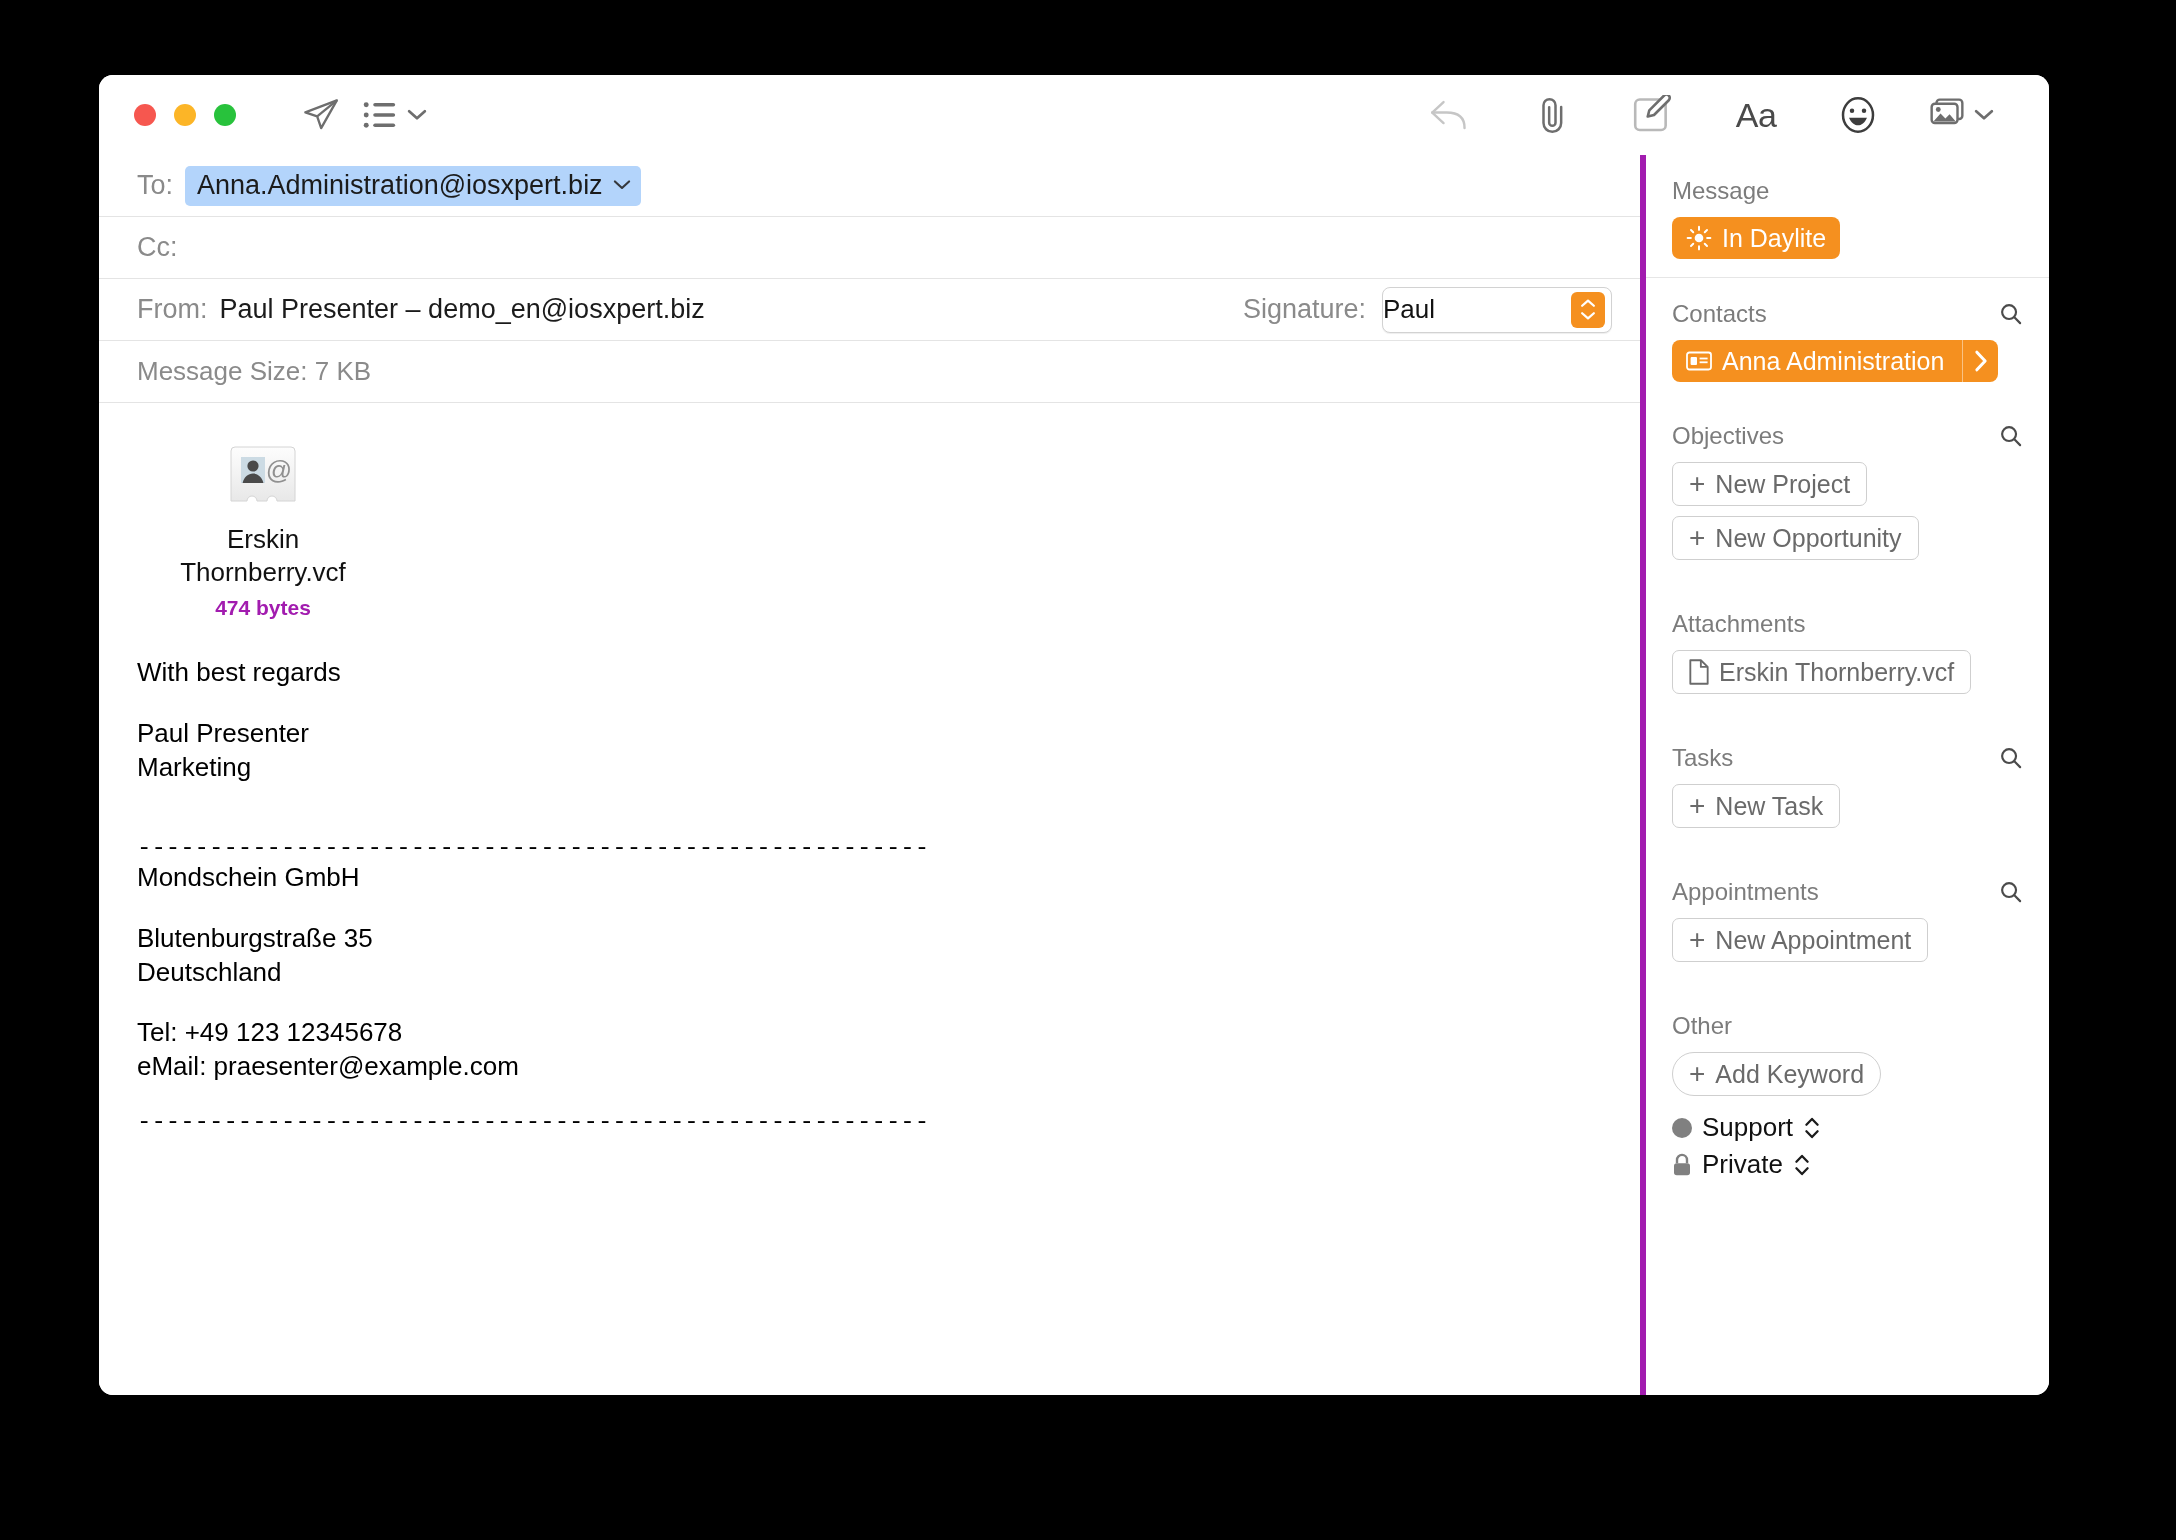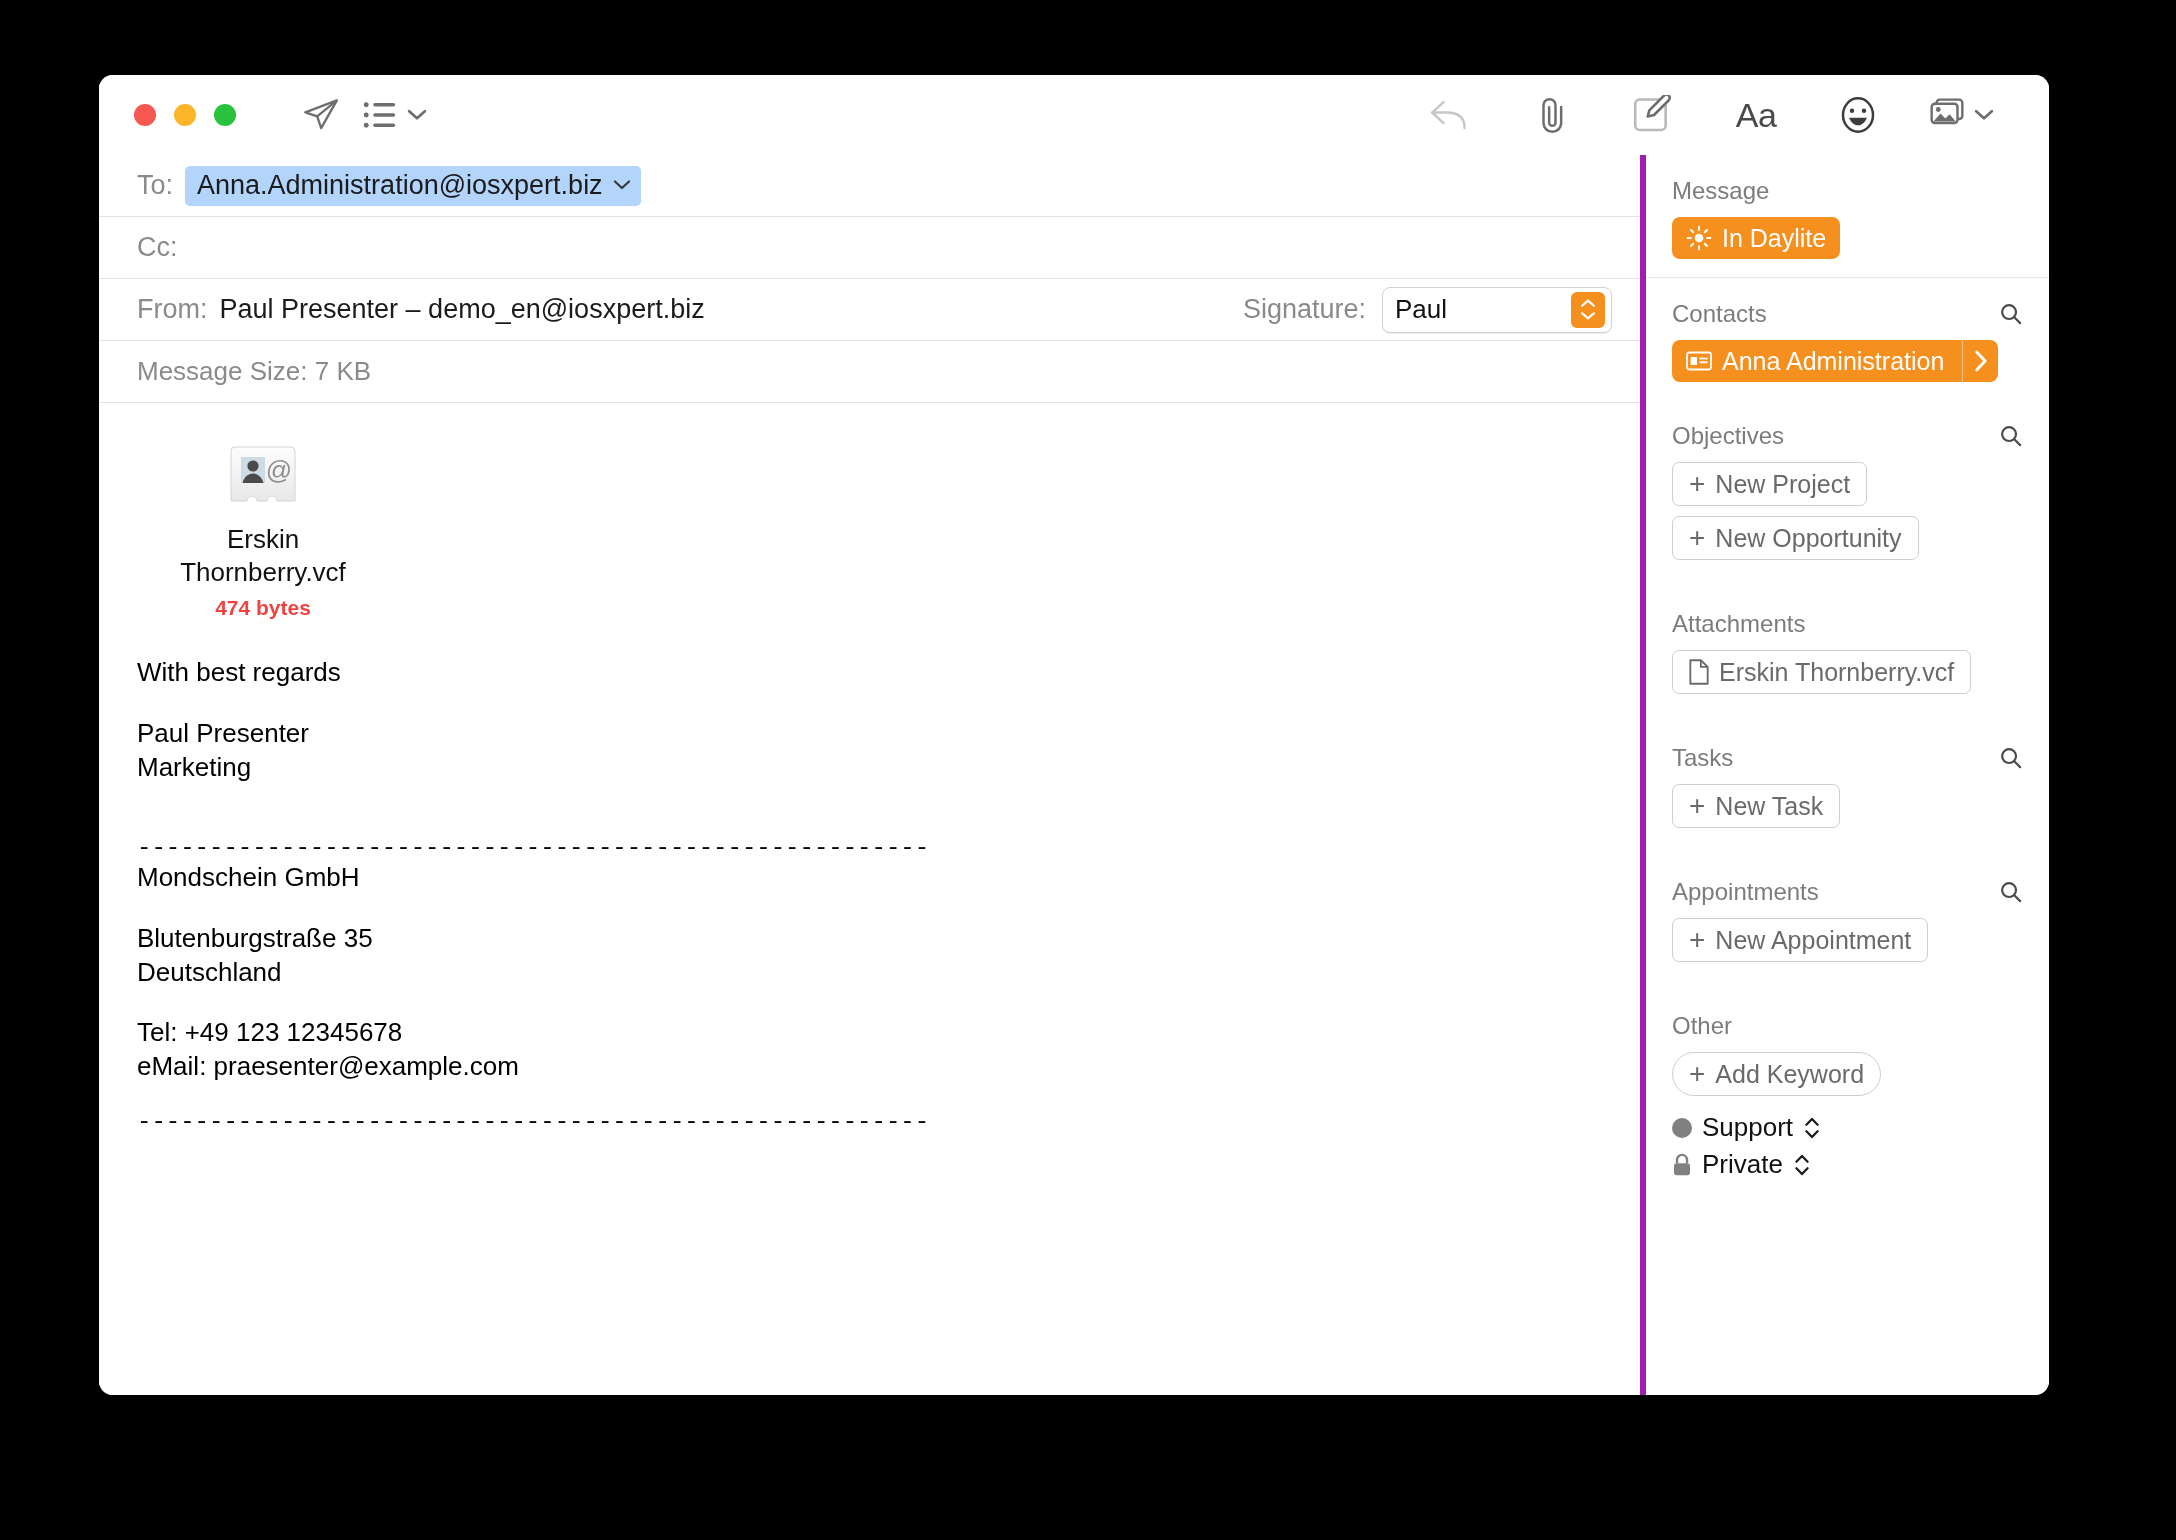--- a/index.html
+++ b/index.html
@@ -122,21 +122,21 @@
     gap: 16px;
   }
   .sig-label { font-size: 27px; color: #8a8a8a; white-space: nowrap; }
   .sig-select {
     width: 230px; height: 46px;
     background: #fff;
     border: 1px solid #d2d2d2;
     border-radius: 8px;
     box-shadow: 0 1px 1px rgba(0,0,0,.07);
     display: flex; align-items: center;
-    padding: 0 6px 0 12px;
+    padding: 0 6px 0 0;
     position: relative;
   }
   .sig-value { font-size: 26px; color: #121212; flex: 1 1 auto; }
   .stepper {
     width: 34px; height: 36px;
     background: #f5901f;
     border-radius: 6px;
     display: flex; flex-direction: column;
     align-items: center; justify-content: center;
     gap: 3px;
@@ -161,21 +161,21 @@
   }
   .vcard-icon {
     width: 72px; height: 64px;
     margin: 0 auto 14px auto;
     position: relative;
   }
   .attach-name {
     font-size: 26px; color: #111; line-height: 1.28;
   }
   .attach-size {
-    font-size: 21px; color: #ef4444; margin-top: 4px; font-weight: bold;
+    font-size: 21px; color: #a21caf; margin-top: 4px; font-weight: bold;
   }
   .para { margin-bottom: 26px; }
   .para.tight { margin-bottom: 0; }
   .rule-line {
     font-family: "Liberation Mono", monospace;
     font-size: 24px;
     letter-spacing: 0px;
     color: #000;
     white-space: pre;
     line-height: 1.0;

